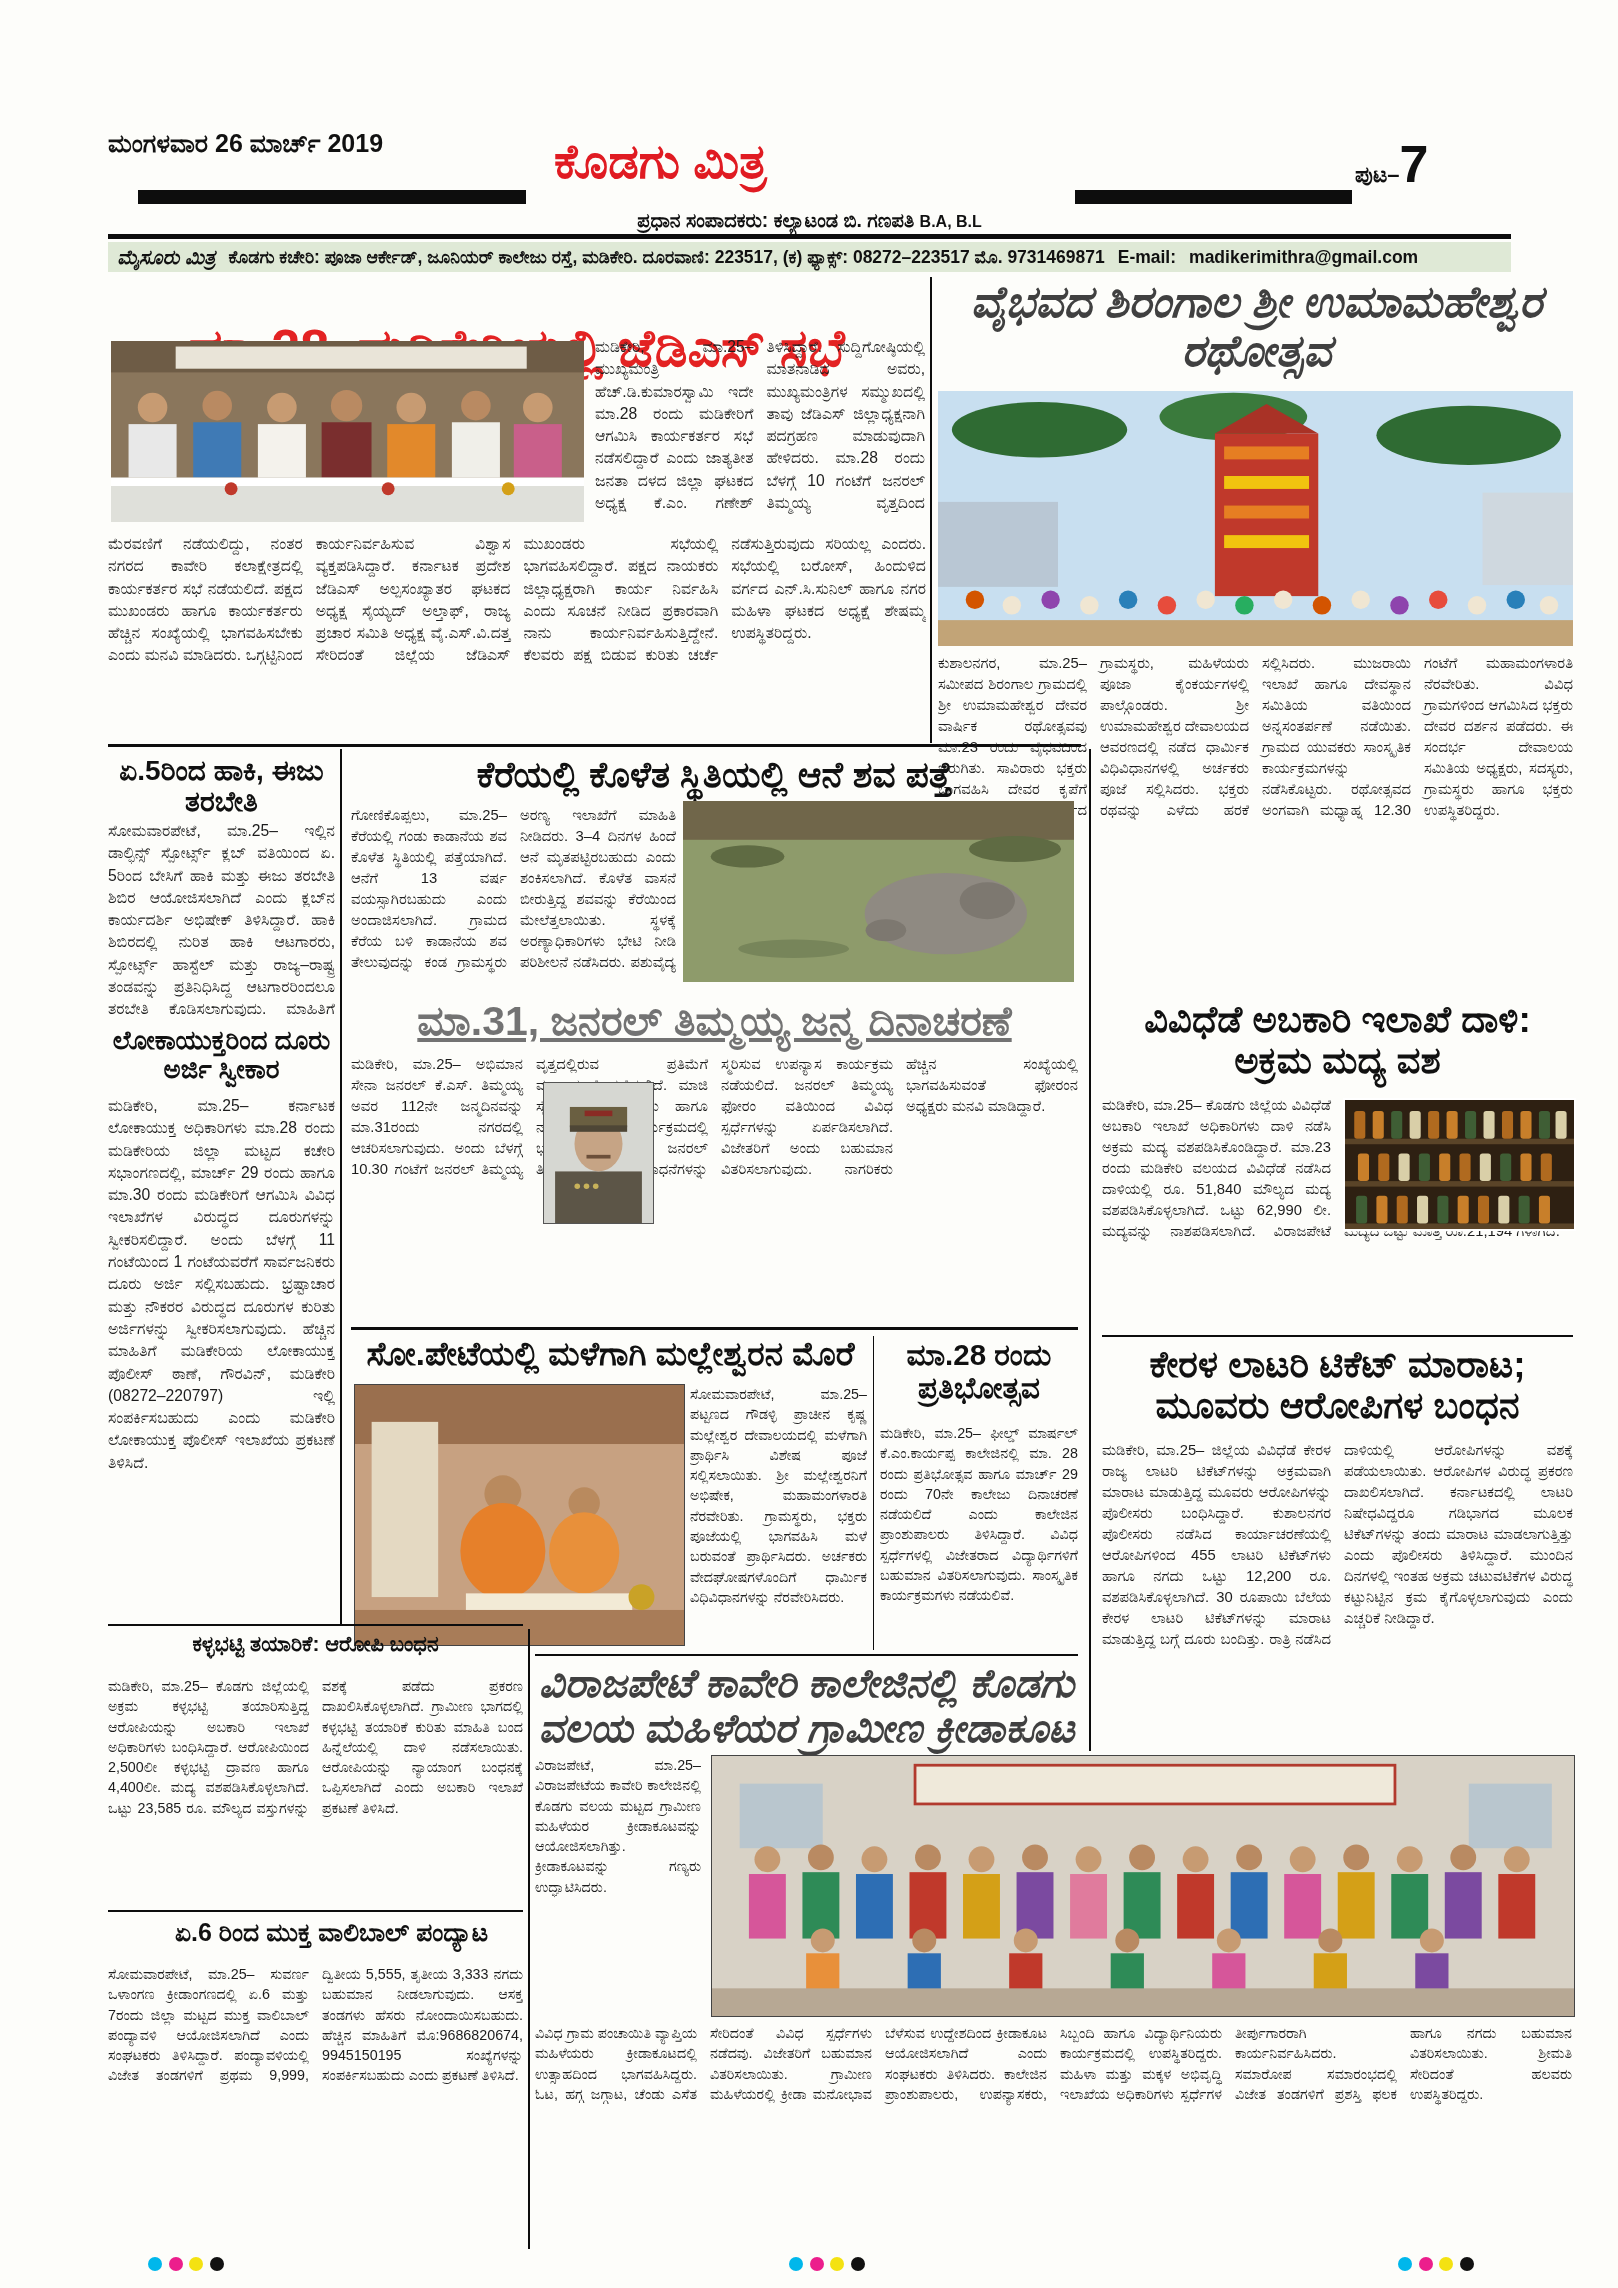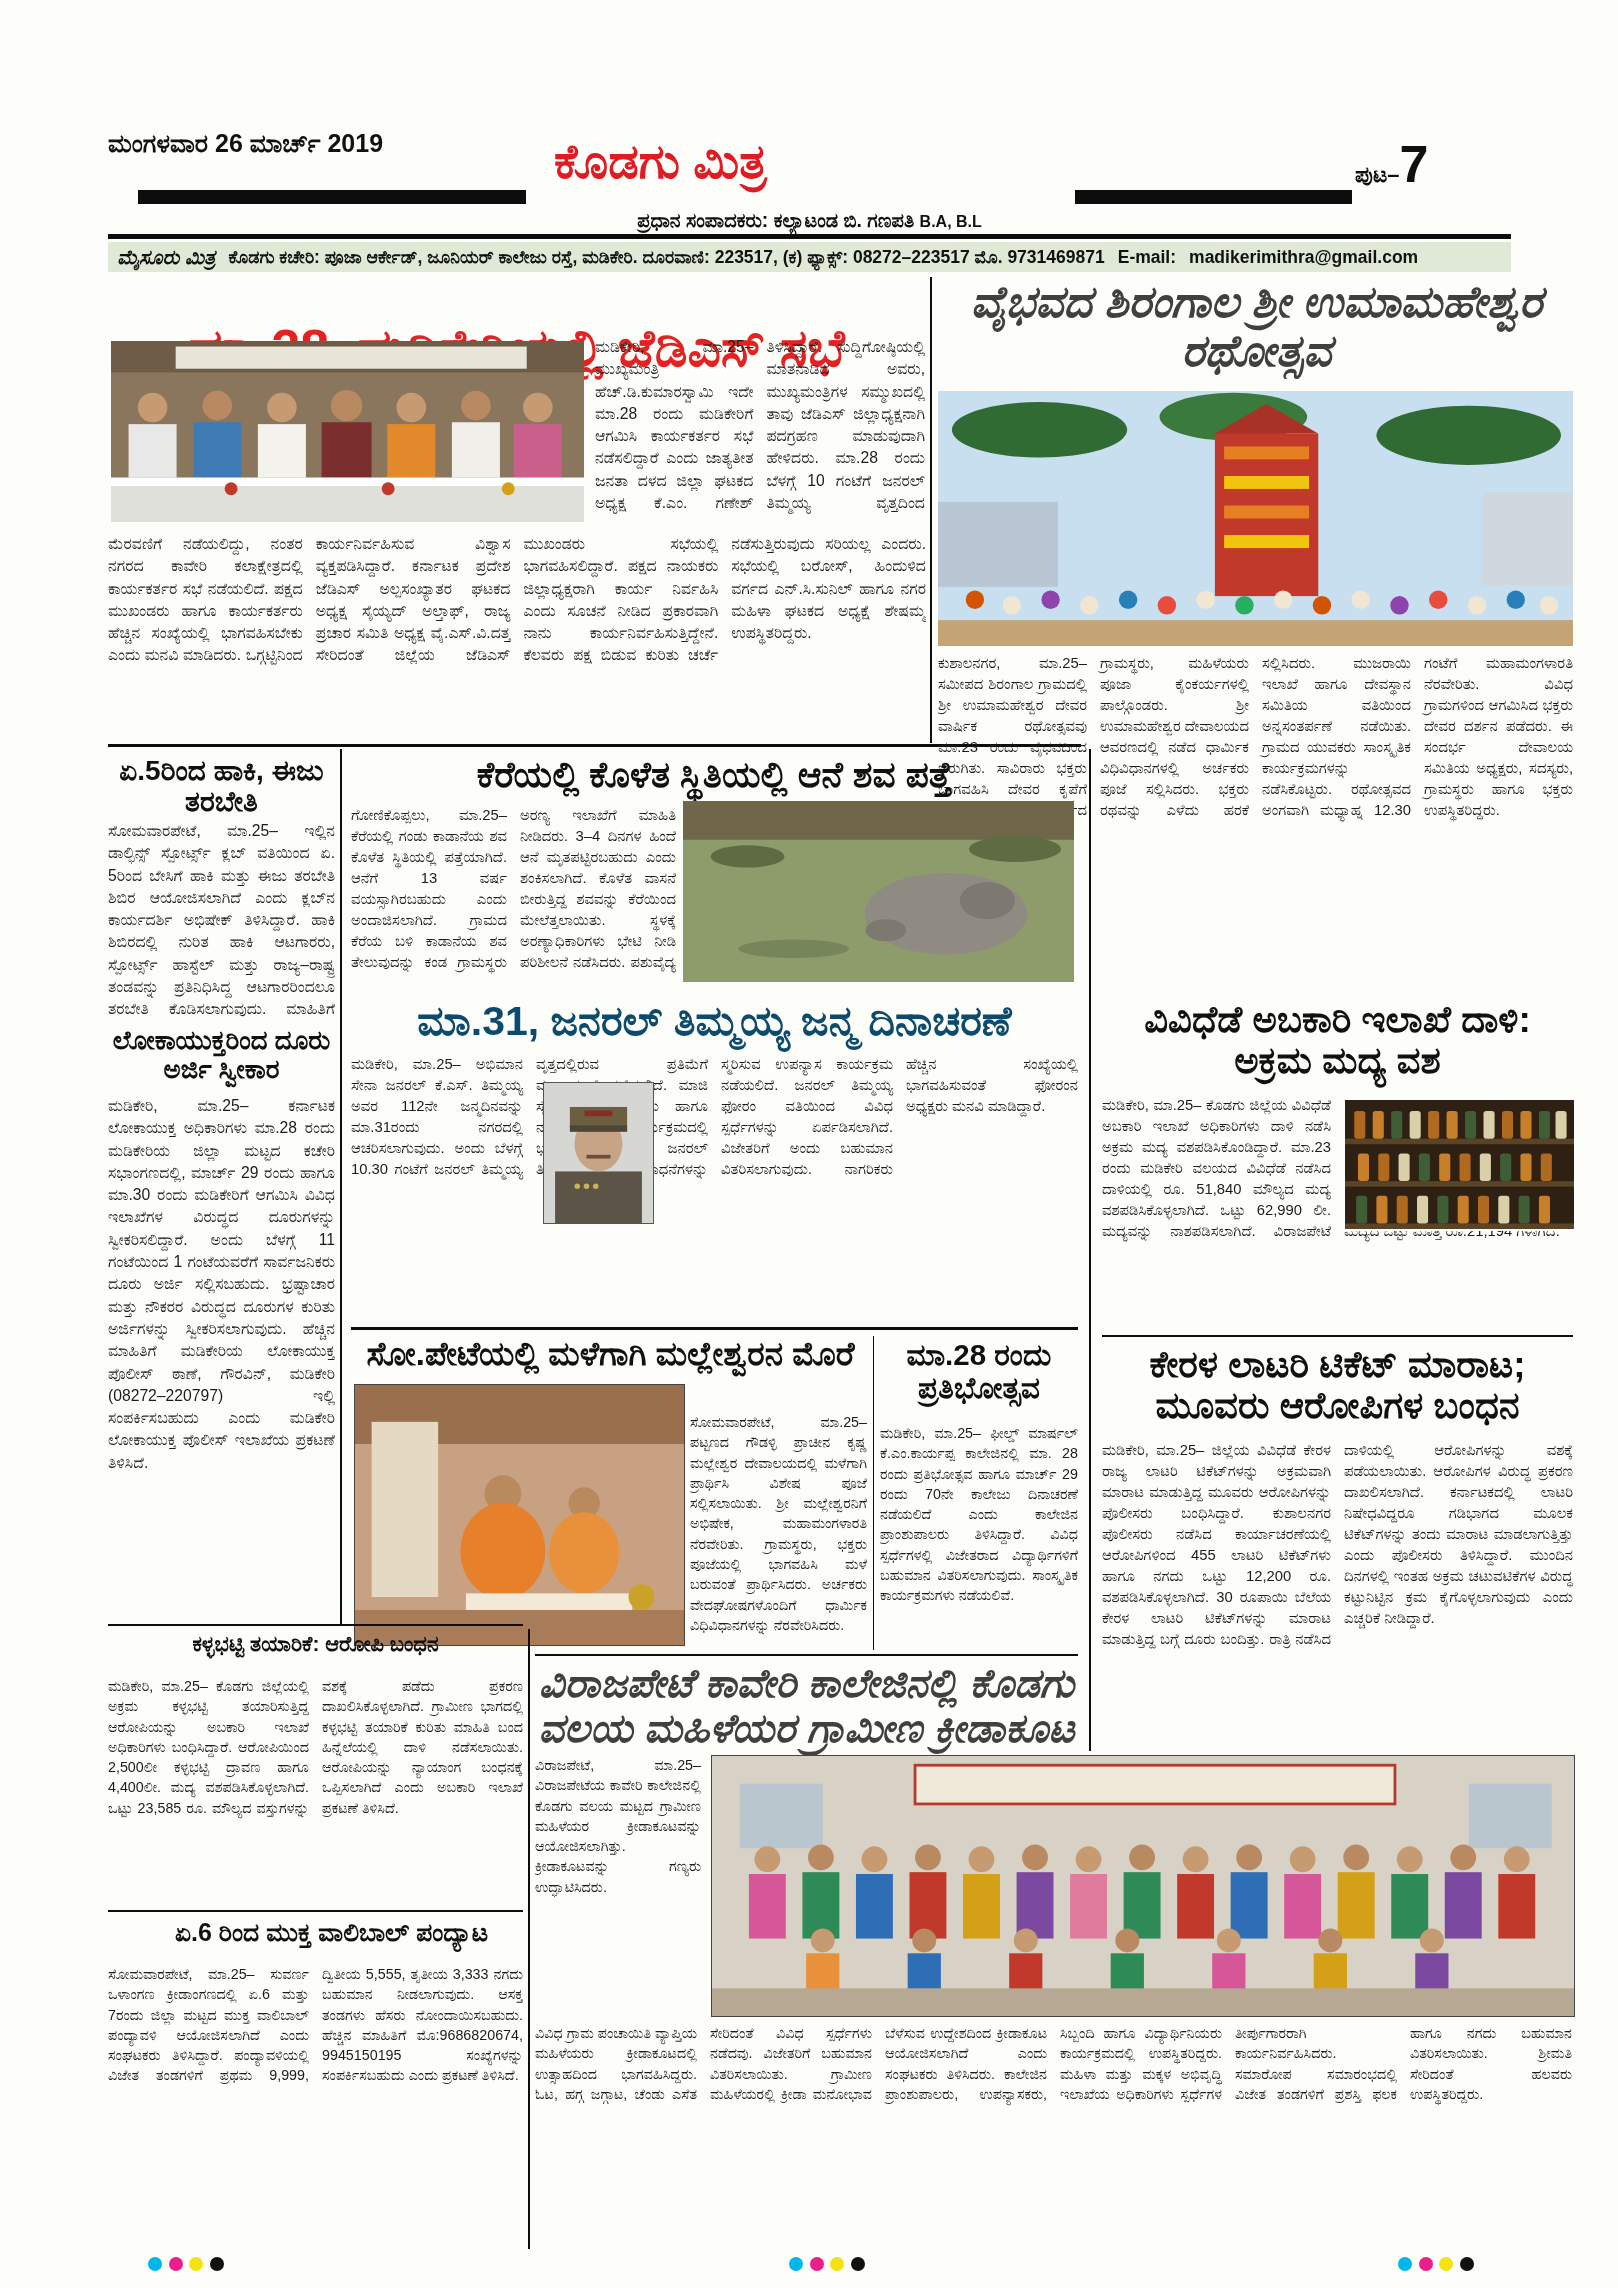--- a/index.html
+++ b/index.html
@@ -11,21 +11,21 @@
   .abs{position:absolute;}
   .hrule{position:absolute;background:#0d0d0d;}
   .vrule{position:absolute;background:#0d0d0d;}
   .body-text{
     font-size:15.7px;line-height:1.42;text-align:justify;color:#1c1c1c;
     column-gap:13px;overflow:hidden;word-break:break-word;
   }
   .headline{font-weight:bold;text-align:center;line-height:1.12;}
   .red{color:#e32222;margin-top:44px;}
   .green{color:#404040;font-style:italic;}
-  .blue{color:#0c4a6e;}
+  .blue{color:#737373;text-decoration:underline;}
   .photo{position:absolute;overflow:hidden;background:#cfcabd;}
   .photo svg{display:block;width:100%;height:100%;}
   
   #date-label{left:108px;top:129px;font-size:25px;font-weight:bold;}
   #masthead-title{left:554px;top:138px;width:517px;font-size:48px;font-weight:bold;
     color:#e01b22;text-align:left;line-height:1;}
   #bar-left{left:138px;top:190px;width:388px;height:14px;background:#0d0d0d;}
   #bar-right{left:1075px;top:190px;width:277px;height:14px;background:#0d0d0d;}
   #page-number-wrap{left:1355px;top:138px;width:166px;text-align:left;}
   #page-number-wrap .lbl{font-size:22px;font-weight:bold;}
@@ -233,21 +233,21 @@
       <rect x="18" y="40" width="72" height="190" fill="#e4d9c2"></rect>
       <circle cx="160" cy="118" r="20" fill="#b98a5e"></circle>
       <ellipse cx="160" cy="180" rx="46" ry="52" fill="#e6802a"></ellipse>
       <circle cx="248" cy="128" r="17" fill="#b98a5e"></circle>
       <ellipse cx="248" cy="182" rx="38" ry="44" fill="#e8903a"></ellipse>
       <rect x="120" y="226" width="180" height="24" fill="#f2ead6"></rect>
       <rect x="0" y="244" width="356" height="38" fill="#a87c58"></rect>
       <circle cx="310" cy="230" r="14" fill="#c9a227"></circle>
     </svg>
   </div>
-  <div class="abs body-text" style="left:690px;top:1384px;width:177px;height:266px;font-size:14.3px;margin-top:28px;">ಸೋಮವಾರಪೇಟೆ, ಮಾ.25– ಪಟ್ಟಣದ ಗೌಡಳ್ಳಿ ಪ್ರಾಚೀನ ಕೃಷ್ಣ ಮಲ್ಲೇಶ್ವರ ದೇವಾಲಯದಲ್ಲಿ ಮಳೆಗಾಗಿ ಪ್ರಾರ್ಥಿಸಿ ವಿಶೇಷ ಪೂಜೆ ಸಲ್ಲಿಸಲಾಯಿತು. ಶ್ರೀ ಮಲ್ಲೇಶ್ವರನಿಗೆ ಅಭಿಷೇಕ, ಮಹಾಮಂಗಳಾರತಿ ನೆರವೇರಿತು. ಗ್ರಾಮಸ್ಥರು, ಭಕ್ತರು ಪೂಜೆಯಲ್ಲಿ ಭಾಗವಹಿಸಿ ಮಳೆ ಬರುವಂತೆ ಪ್ರಾರ್ಥಿಸಿದರು. ಅರ್ಚಕರು ವೇದಘೋಷಗಳೊಂದಿಗೆ ಧಾರ್ಮಿಕ ವಿಧಿವಿಧಾನಗಳನ್ನು ನೆರವೇರಿಸಿದರು.</div>
+  <div class="abs body-text" style="left:690px;top:1384px;width:177px;height:266px;font-size:14.3px;">ಸೋಮವಾರಪೇಟೆ, ಮಾ.25– ಪಟ್ಟಣದ ಗೌಡಳ್ಳಿ ಪ್ರಾಚೀನ ಕೃಷ್ಣ ಮಲ್ಲೇಶ್ವರ ದೇವಾಲಯದಲ್ಲಿ ಮಳೆಗಾಗಿ ಪ್ರಾರ್ಥಿಸಿ ವಿಶೇಷ ಪೂಜೆ ಸಲ್ಲಿಸಲಾಯಿತು. ಶ್ರೀ ಮಲ್ಲೇಶ್ವರನಿಗೆ ಅಭಿಷೇಕ, ಮಹಾಮಂಗಳಾರತಿ ನೆರವೇರಿತು. ಗ್ರಾಮಸ್ಥರು, ಭಕ್ತರು ಪೂಜೆಯಲ್ಲಿ ಭಾಗವಹಿಸಿ ಮಳೆ ಬರುವಂತೆ ಪ್ರಾರ್ಥಿಸಿದರು. ಅರ್ಚಕರು ವೇದಘೋಷಗಳೊಂದಿಗೆ ಧಾರ್ಮಿಕ ವಿಧಿವಿಧಾನಗಳನ್ನು ನೆರವೇರಿಸಿದರು.</div>
   <div class="vrule" style="left:873px;top:1336px;width:0.9px;height:314px;"></div>
   <div class="abs headline" style="left:880px;top:1338px;width:198px;font-size:29.5px;">ಮಾ.28 ರಂದು ಪ್ರತಿಭೋತ್ಸವ</div>
   <div class="abs body-text" style="left:880px;top:1423px;width:198px;height:227px;font-size:14.3px;">ಮಡಿಕೇರಿ, ಮಾ.25– ಫೀಲ್ಡ್ ಮಾರ್ಷಲ್ ಕೆ.ಎಂ.ಕಾರ್ಯಪ್ಪ ಕಾಲೇಜಿನಲ್ಲಿ ಮಾ. 28 ರಂದು ಪ್ರತಿಭೋತ್ಸವ ಹಾಗೂ ಮಾರ್ಚ್ 29 ರಂದು 70ನೇ ಕಾಲೇಜು ದಿನಾಚರಣೆ ನಡೆಯಲಿದೆ ಎಂದು ಕಾಲೇಜಿನ ಪ್ರಾಂಶುಪಾಲರು ತಿಳಿಸಿದ್ದಾರೆ. ವಿವಿಧ ಸ್ಪರ್ಧೆಗಳಲ್ಲಿ ವಿಜೇತರಾದ ವಿದ್ಯಾರ್ಥಿಗಳಿಗೆ ಬಹುಮಾನ ವಿತರಿಸಲಾಗುವುದು. ಸಾಂಸ್ಕೃತಿಕ ಕಾರ್ಯಕ್ರಮಗಳು ನಡೆಯಲಿವೆ.</div>
 
   <div class="hrule" style="left:1102px;top:1335px;width:471px;height:1.8px;"></div>
   <div class="abs headline" style="left:1102px;top:1344px;width:471px;font-size:37px;">ಕೇರಳ ಲಾಟರಿ ಟಿಕೆಟ್ ಮಾರಾಟ; ಮೂವರು ಆರೋಪಿಗಳ ಬಂಧನ</div>
   <div class="abs body-text" style="left:1102px;top:1440px;width:471px;height:310px;column-count:2;font-size:14.8px;">ಮಡಿಕೇರಿ, ಮಾ.25– ಜಿಲ್ಲೆಯ ವಿವಿಧೆಡೆ ಕೇರಳ ರಾಜ್ಯ ಲಾಟರಿ ಟಿಕೆಟ್‌ಗಳನ್ನು ಅಕ್ರಮವಾಗಿ ಮಾರಾಟ ಮಾಡುತ್ತಿದ್ದ ಮೂವರು ಆರೋಪಿಗಳನ್ನು ಪೊಲೀಸರು ಬಂಧಿಸಿದ್ದಾರೆ. ಕುಶಾಲನಗರ ಪೊಲೀಸರು ನಡೆಸಿದ ಕಾರ್ಯಾಚರಣೆಯಲ್ಲಿ ಆರೋಪಿಗಳಿಂದ 455 ಲಾಟರಿ ಟಿಕೆಟ್‌ಗಳು ಹಾಗೂ ನಗದು ಒಟ್ಟು 12,200 ರೂ. ವಶಪಡಿಸಿಕೊಳ್ಳಲಾಗಿದೆ. 30 ರೂಪಾಯಿ ಬೆಲೆಯ ಕೇರಳ ಲಾಟರಿ ಟಿಕೆಟ್‌ಗಳನ್ನು ಮಾರಾಟ ಮಾಡುತ್ತಿದ್ದ ಬಗ್ಗೆ ದೂರು ಬಂದಿತ್ತು. ರಾತ್ರಿ ನಡೆಸಿದ ದಾಳಿಯಲ್ಲಿ ಆರೋಪಿಗಳನ್ನು ವಶಕ್ಕೆ ಪಡೆಯಲಾಯಿತು. ಆರೋಪಿಗಳ ವಿರುದ್ಧ ಪ್ರಕರಣ ದಾಖಲಿಸಲಾಗಿದೆ. ಕರ್ನಾಟಕದಲ್ಲಿ ಲಾಟರಿ ನಿಷೇಧವಿದ್ದರೂ ಗಡಿಭಾಗದ ಮೂಲಕ ಟಿಕೆಟ್‌ಗಳನ್ನು ತಂದು ಮಾರಾಟ ಮಾಡಲಾಗುತ್ತಿತ್ತು ಎಂದು ಪೊಲೀಸರು ತಿಳಿಸಿದ್ದಾರೆ. ಮುಂದಿನ ದಿನಗಳಲ್ಲಿ ಇಂತಹ ಅಕ್ರಮ ಚಟುವಟಿಕೆಗಳ ವಿರುದ್ಧ ಕಟ್ಟುನಿಟ್ಟಿನ ಕ್ರಮ ಕೈಗೊಳ್ಳಲಾಗುವುದು ಎಂದು ಎಚ್ಚರಿಕೆ ನೀಡಿದ್ದಾರೆ.</div>
 
   <div class="vrule" style="left:528px;top:1629px;width:1.8px;height:620px;"></div>
   <div class="hrule" style="left:108px;top:1624px;width:415px;height:1.8px;"></div>

